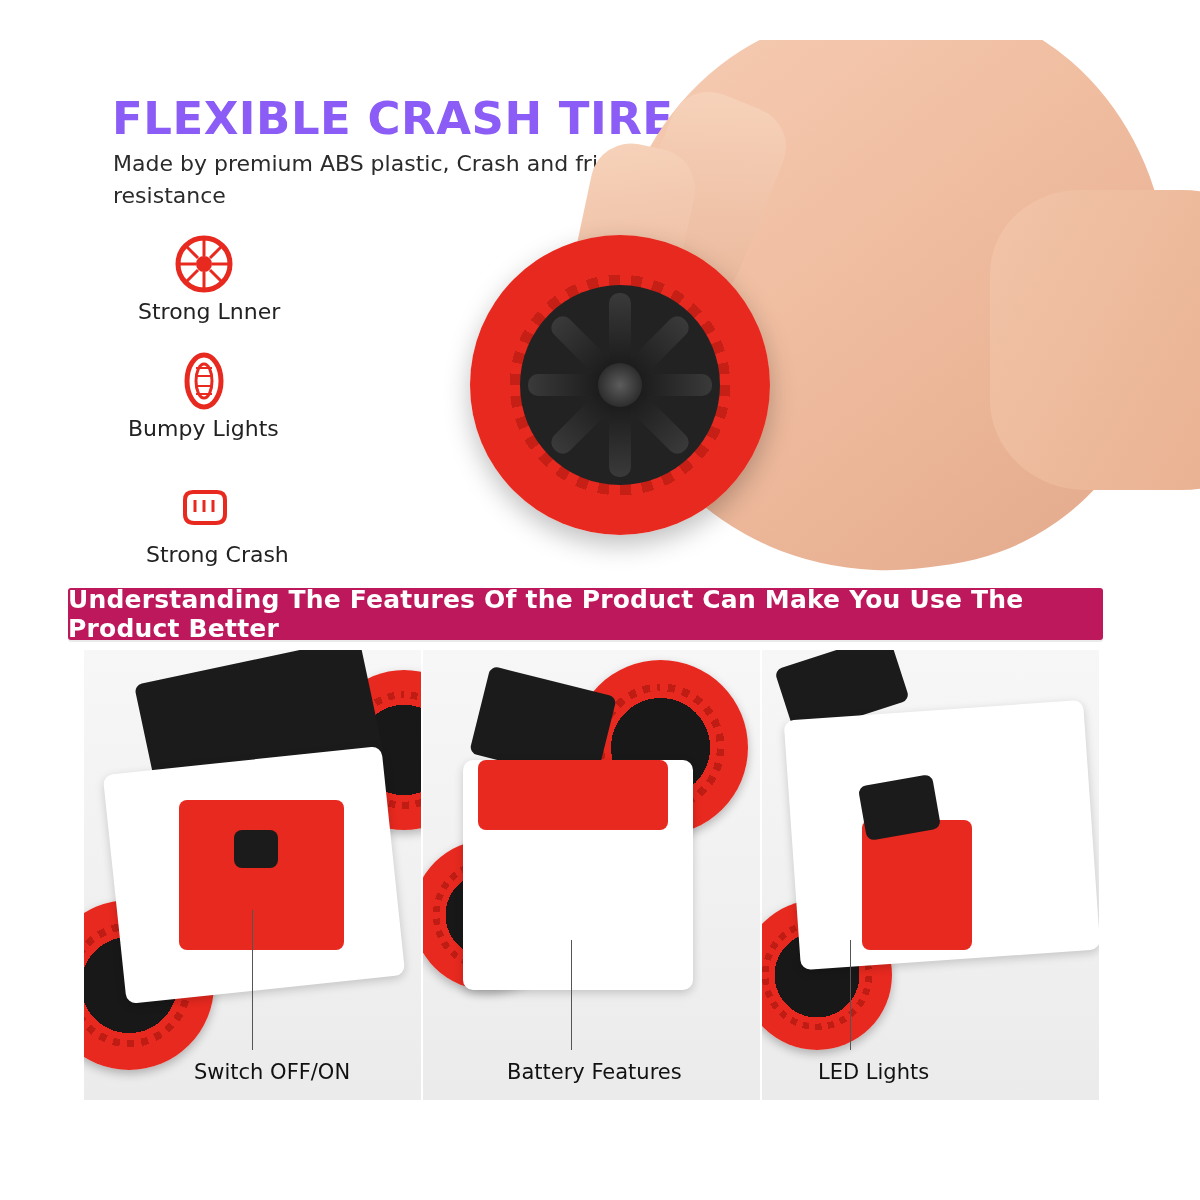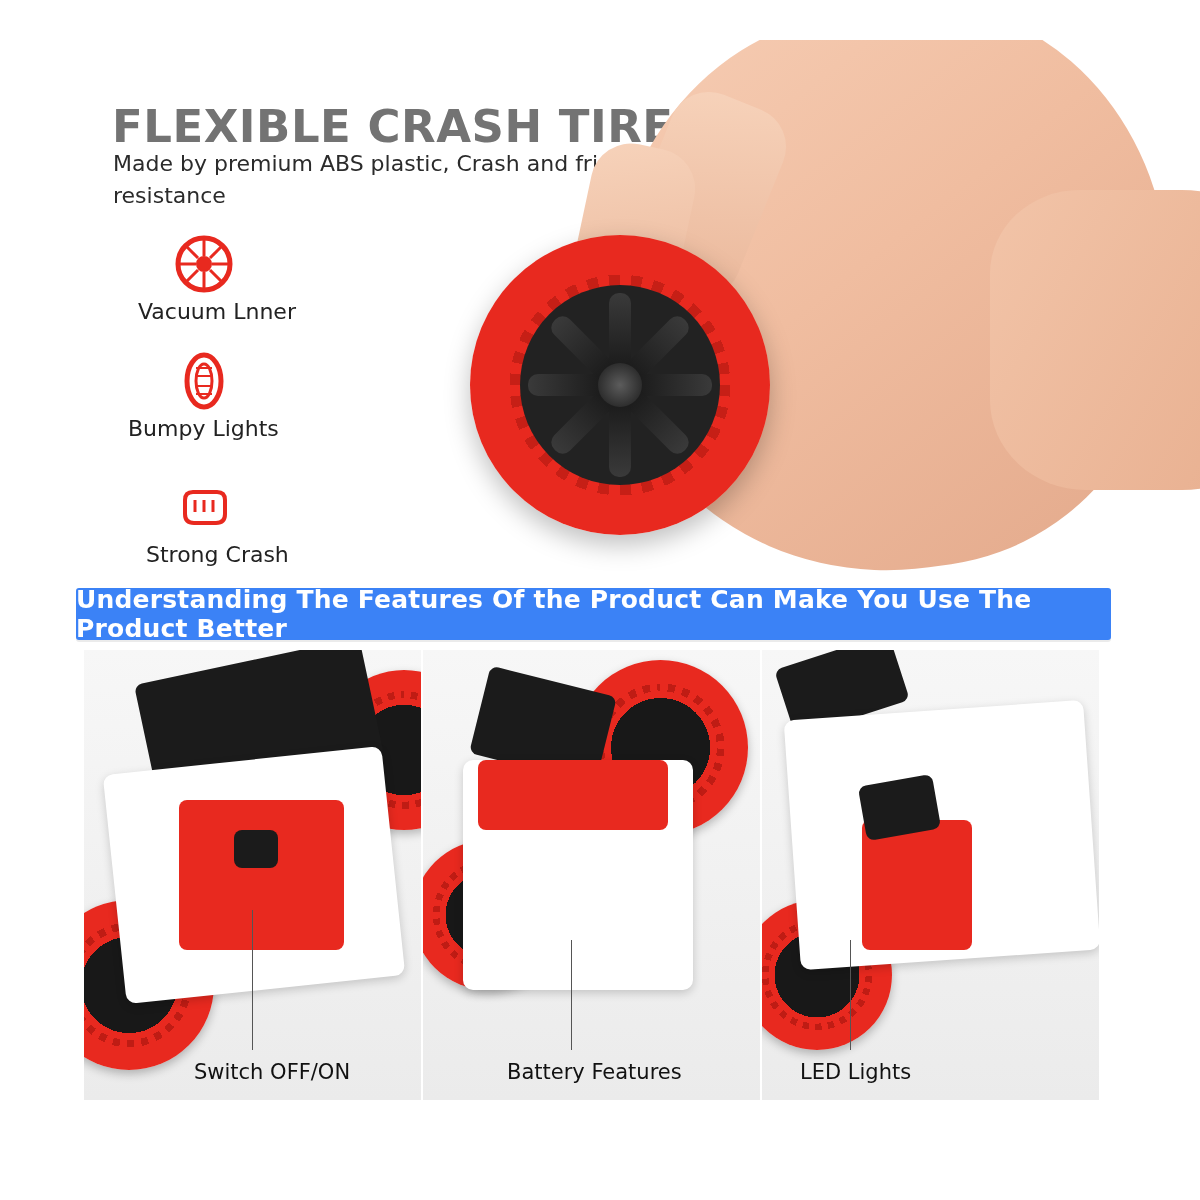--- a/index.html
+++ b/index.html
@@ -8,23 +8,22 @@
     font-family:"Liberation Sans", sans-serif;
     overflow:hidden;
   }
   .page{position:relative;width:1200px;height:1200px;background:#fff;}
 
   
   .top{position:absolute;left:0;top:0;width:1200px;height:585px;background:#ffffff;overflow:hidden;}
 
   .headline{
     position:absolute;left:112px;top:92px;
-    font-size:45px;font-weight:bold;color:#737373;letter-spacing:0.5px;
+    font-size:45px;font-weight:bold;color:#8b5cf6;letter-spacing:0.5px;
     font-family:"DejaVu Sans", sans-serif;
-    margin-top:8px;
   }
   .subhead{
     position:absolute;left:113px;top:148px;width:560px;
     font-size:22px;line-height:32px;color:#2b2b2b;
     font-family:"DejaVu Sans", sans-serif;
   }
 
   .feat{position:absolute;left:120px;width:300px;}
   .feat .ico{position:absolute;left:55px;top:0;width:58px;height:58px;}
   .feat .lbl{
@@ -76,41 +75,41 @@
     position:absolute;left:50%;top:50%;width:22px;height:92px;margin:-92px 0 0 -11px;
     background:linear-gradient(#3a3a3a,#141414);border-radius:10px;transform-origin:50% 100%;
   }
   .hubcap{
     position:absolute;left:50%;top:50%;width:44px;height:44px;margin:-22px 0 0 -22px;
     border-radius:50%;background:radial-gradient(circle,#5c5c5c,#1a1a1a);
   }
 
   
   .banner{
-    position:absolute;left:76px;top:588px;width:1035px;height:52px;
-    background:#3b82f6;border-radius:3px;
+    position:absolute;left:68px;top:588px;width:1035px;height:52px;
+    background:#be185d;border-radius:3px;
     display:flex;align-items:center;justify-content:center;
     box-shadow:0 2px 0 rgba(0,0,0,.08);
   }
   .banner span{
     color:#fff;font-size:25px;font-weight:bold;letter-spacing:.2px;
     font-family:"DejaVu Sans", sans-serif;
   }
 
   
   .panels{position:absolute;left:84px;top:650px;width:1035px;height:450px;display:flex;gap:2px;}
   .panel{position:relative;width:337px;height:450px;background:#f2f2f2;overflow:hidden;}
 
   .cap{
     position:absolute;bottom:16px;left:0;width:100%;text-align:center;
     font-size:21px;color:#111;font-family:"DejaVu Sans", sans-serif;
   }
   .p1 .cap{text-align:left;padding-left:110px;}
   .p2 .cap{text-align:left;padding-left:84px;}
-  .p3 .cap{text-align:left;padding-left:38px;}
+  .p3 .cap{text-align:left;padding-left:48px;margin-left:8px;}
   .leader{position:absolute;width:1px;background:#555;}
   .p1 .leader{left:168px;bottom:50px;height:140px;}
   .p2 .leader{left:148px;bottom:50px;height:110px;}
   .p3 .leader{left:88px;bottom:50px;height:110px;}
 
   
   .body-w{position:absolute;background:#fff;border-radius:10px;box-shadow:0 3px 10px rgba(0,0,0,.18);}
   .body-r{position:absolute;background:#e8291f;border-radius:8px;}
   .body-k{position:absolute;background:#1b1b1b;border-radius:8px;}
   .wheel{
@@ -146,21 +145,21 @@
               <line x1="29" y1="37" x2="29" y2="53"></line>
             <line x1="5" y1="29" x2="21" y2="29"></line>
               <line x1="37" y1="29" x2="53" y2="29"></line>
             <line x1="12" y1="12" x2="23" y2="23"></line>
               <line x1="35" y1="35" x2="46" y2="46"></line>
             <line x1="46" y1="12" x2="35" y2="23"></line>
               <line x1="23" y1="35" x2="12" y2="46"></line>
           </g>
         </svg>
       </span>
-      <span class="lbl">Vacuum Lnner</span>
+      <span class="lbl">Strong Lnner</span>
     </div>
 
     <div class="feat" id="feat1">
       <span class="ico">
         <svg width="58" height="58" viewBox="0 0 58 58">
           <ellipse cx="29" cy="29" rx="17" ry="26" fill="none" stroke="#e8291f" stroke-width="5"></ellipse>
           <ellipse cx="29" cy="29" rx="8" ry="17" fill="none" stroke="#e8291f" stroke-width="3"></ellipse>
           <g stroke="#e8291f" stroke-width="2">
             <line x1="21" y1="16" x2="37" y2="16"></line>
               <line x1="20" y1="24" x2="38" y2="24"></line>

